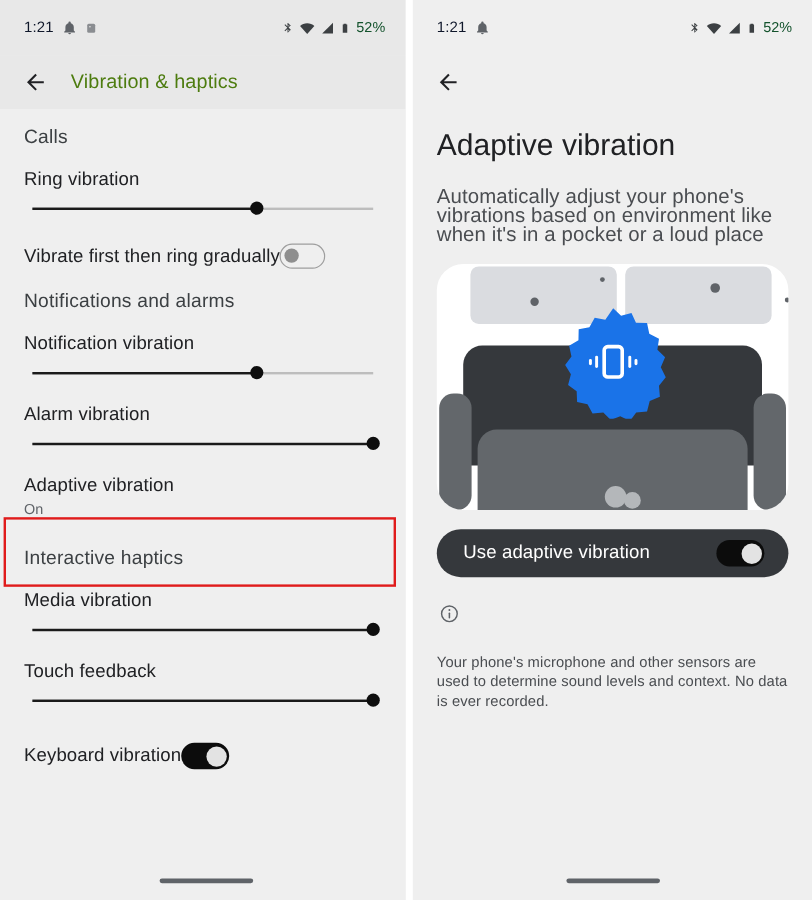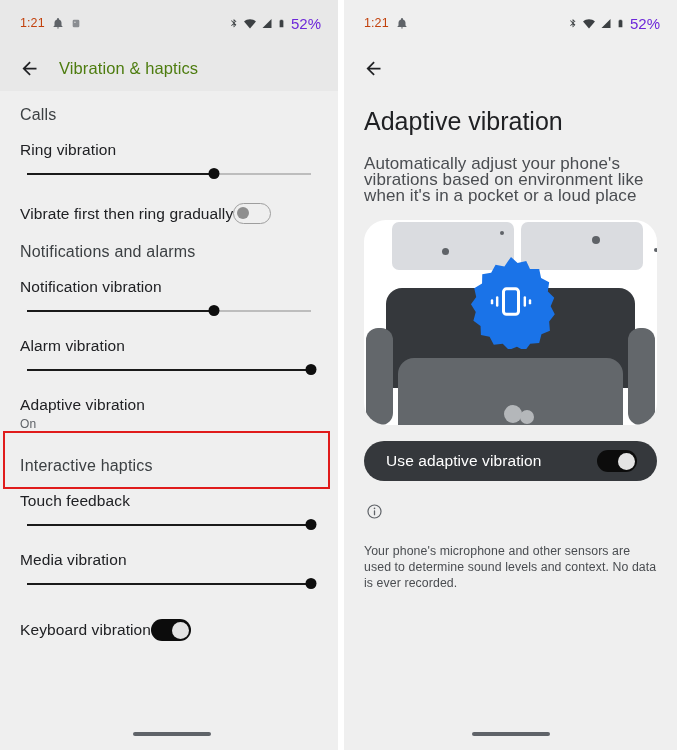--- a/index.html
+++ b/index.html
@@ -41,31 +41,31 @@
     background: #e8e8e8;
   }
   .phone-right .status-bar { background: #efefef; }
   .status-left {
     display: flex;
     align-items: center;
     gap: 7px;
   }
   .status-time {
     font-size: 12.5px;
-    color: #c2410c;
+    color: #0f172a;
     letter-spacing: 0.1px;
   }
   .status-right {
     display: flex;
     align-items: center;
     gap: 4px;
   }
   .battery-pct {
-    font-size: 15px;
-    color: #6d28d9;
+    font-size: 12px;
+    color: #14532d;
     margin-left: 1px;
   }
   .sicon { display: block; }
 
   
   .app-bar {
     height: 45px;
     display: flex;
     align-items: center;
     padding-left: 14px;
@@ -381,30 +381,30 @@
       </div>
 
       <div class="row" style="padding-top:11px;padding-bottom:8px">
         <div class="row-title" style="padding-top:0">Adaptive vibration</div>
         <div class="row-sub">On</div>
       </div>
 
       <div class="section-head" style="padding-top:18px">Interactive haptics</div>
 
       <div class="row">
-        <div class="row-title">Touch feedback</div>
+        <div class="row-title">Media vibration</div>
         <div class="slider">
           <div class="slider-track"></div>
           <div class="slider-fill" style="width:100%"></div>
           <div class="slider-thumb" style="left:100%"></div>
         </div>
       </div>
 
       <div class="row">
-        <div class="row-title">Media vibration</div>
+        <div class="row-title">Touch feedback</div>
         <div class="slider">
           <div class="slider-track"></div>
           <div class="slider-fill" style="width:100%"></div>
           <div class="slider-thumb" style="left:100%"></div>
         </div>
       </div>
 
       <div class="switch-row" style="padding-top:20px">
         <div class="row-title">Keyboard vibration</div>
         <div class="toggle on">

